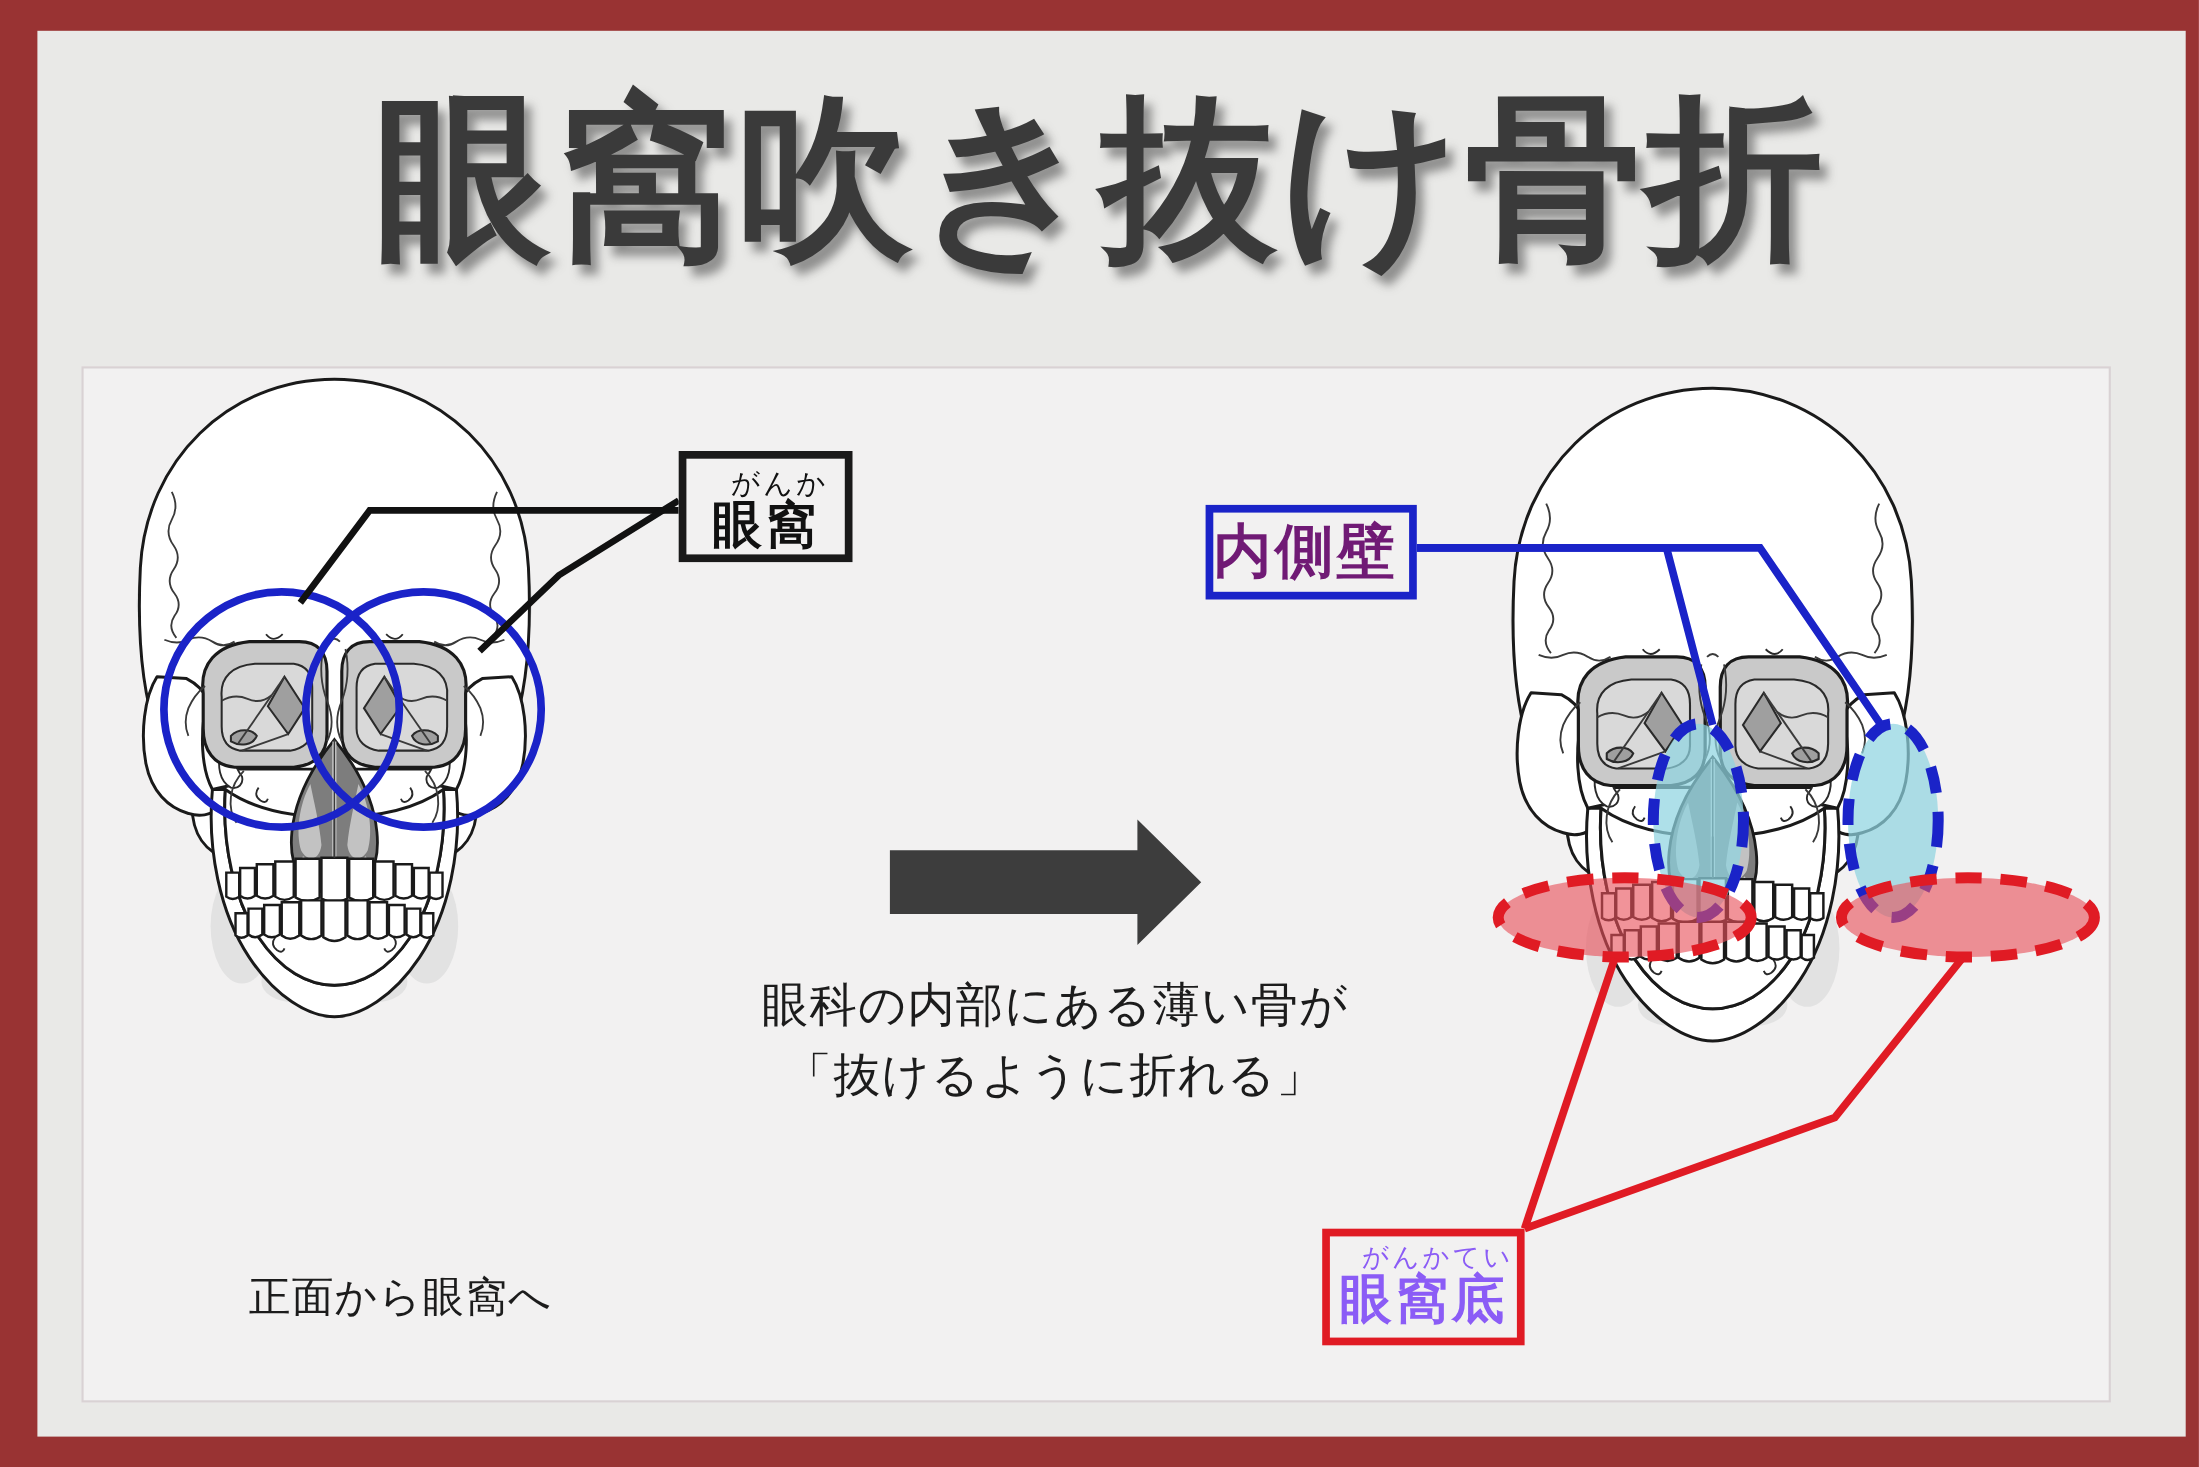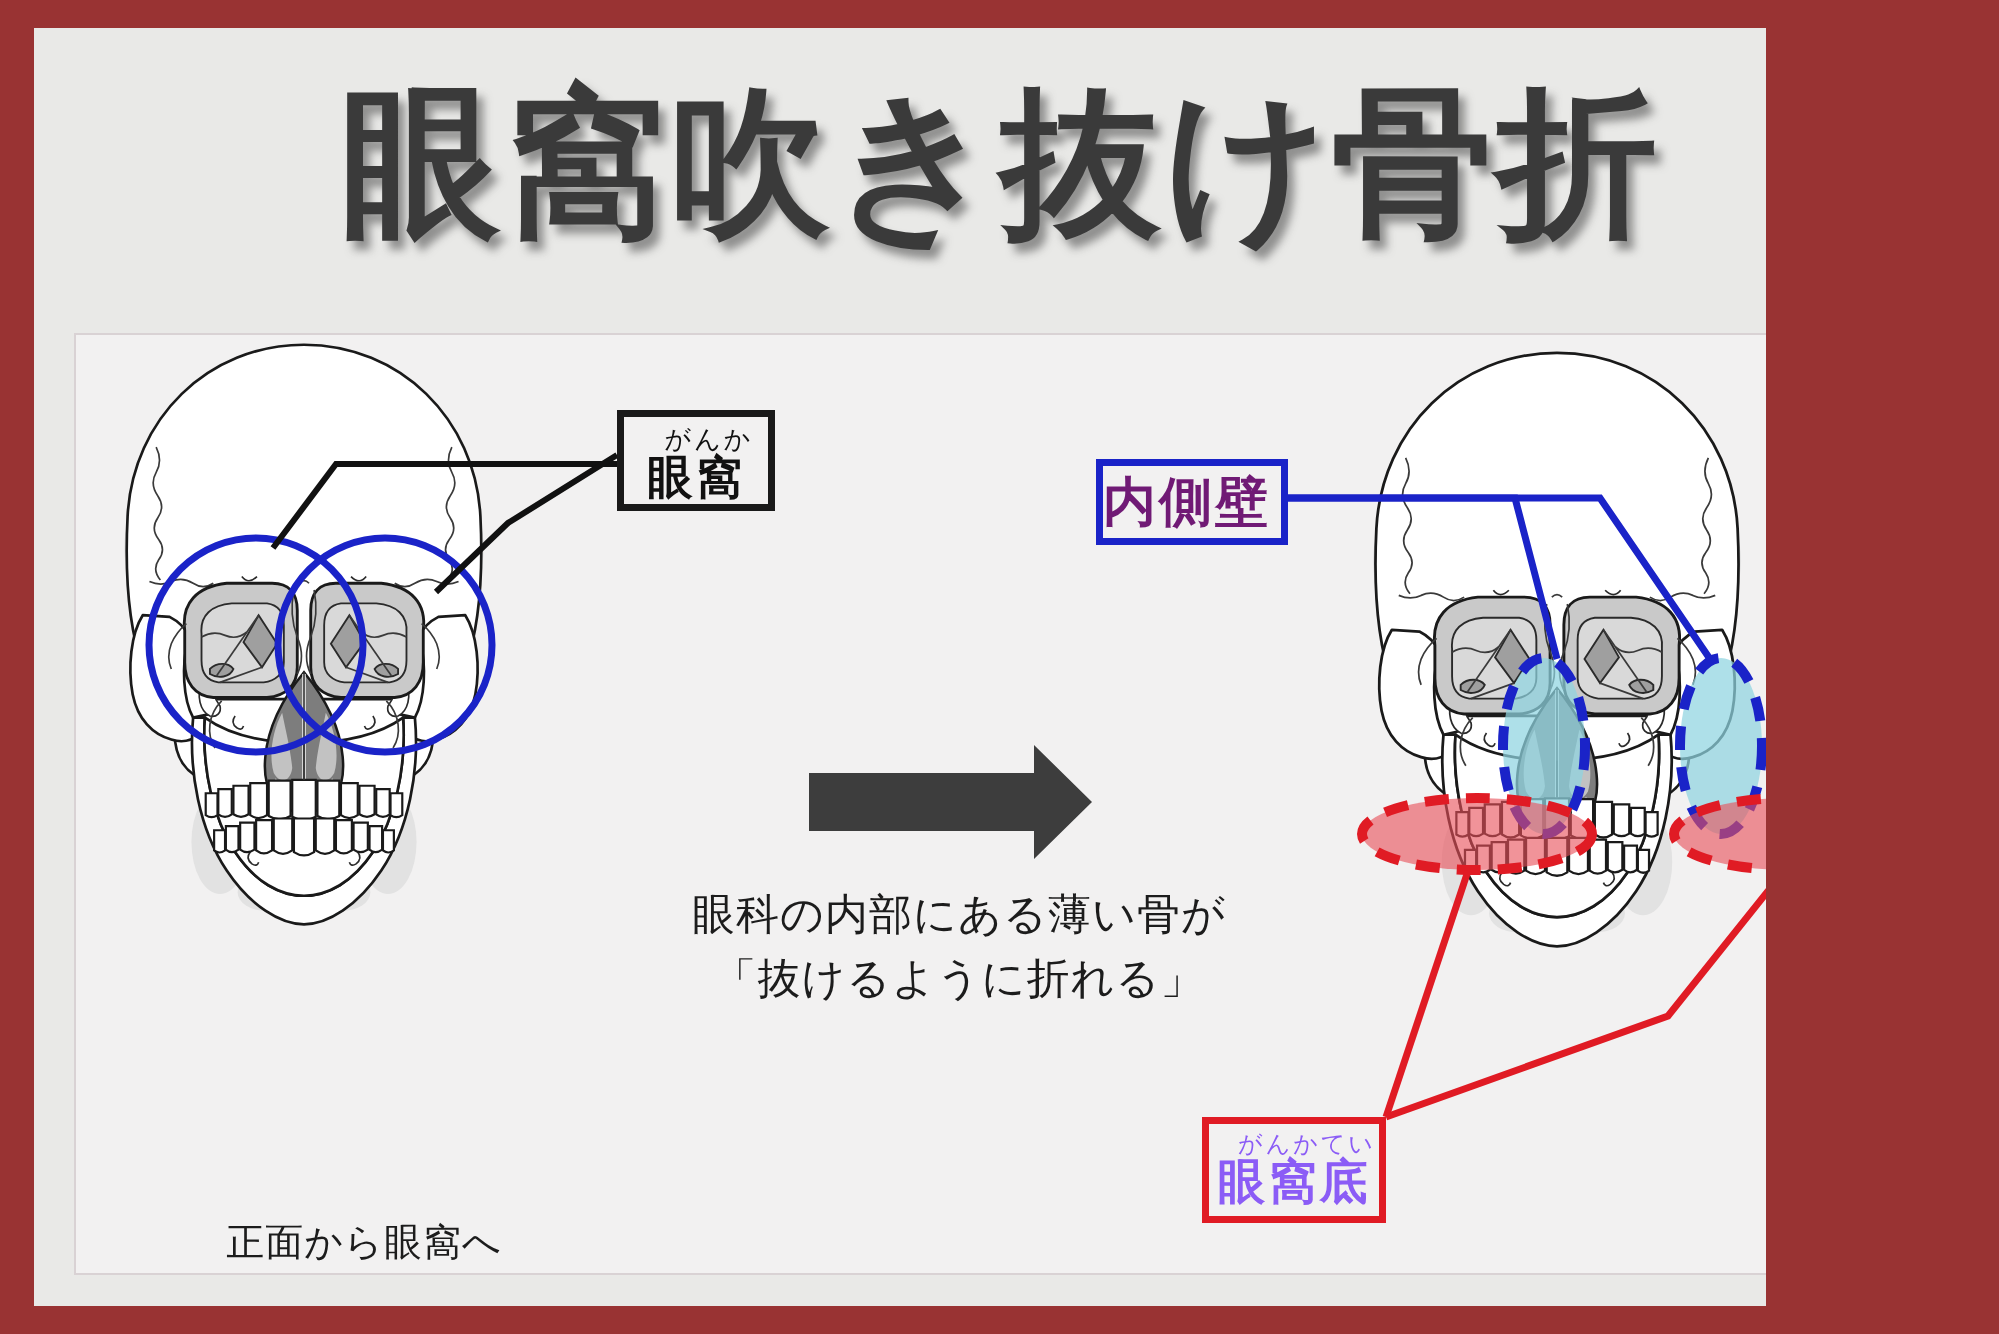--- a/index.html
+++ b/index.html
@@ -6,21 +6,21 @@
   body{
     width:1999px;height:1334px;
     background:#993333;
     font-family:"Liberation Serif","DejaVu Serif",serif;
     overflow:hidden;
     position:relative;
   }
   #slide{
     position:absolute;
     left:34px;top:28px;
-    width:1732px;height:1278px;
+    width:1953px;height:1278px;
     background:#e9e9e7;
     overflow:hidden;
   }
   #title{
     position:absolute;
     left:0;top:48px;width:1931px;
     text-align:center;
     font-size:162px;
     line-height:1.08;
     font-weight:700;
@@ -76,21 +76,21 @@
     position:absolute;
     left:600px;top:855px;width:650px;
     text-align:center;
     font-size:43px;
     line-height:1.48;
     color:#1c1c1c;
     letter-spacing:1px;
   }
   #caption-left{
     position:absolute;
-    left:120px;top:1187px;width:420px;
+    left:120px;top:1125px;width:420px;
     text-align:center;
     font-size:38px;
     line-height:1.45;
     color:#1c1c1c;
     letter-spacing:1px;
   }
 </style>
 </head>
 <body>
 

